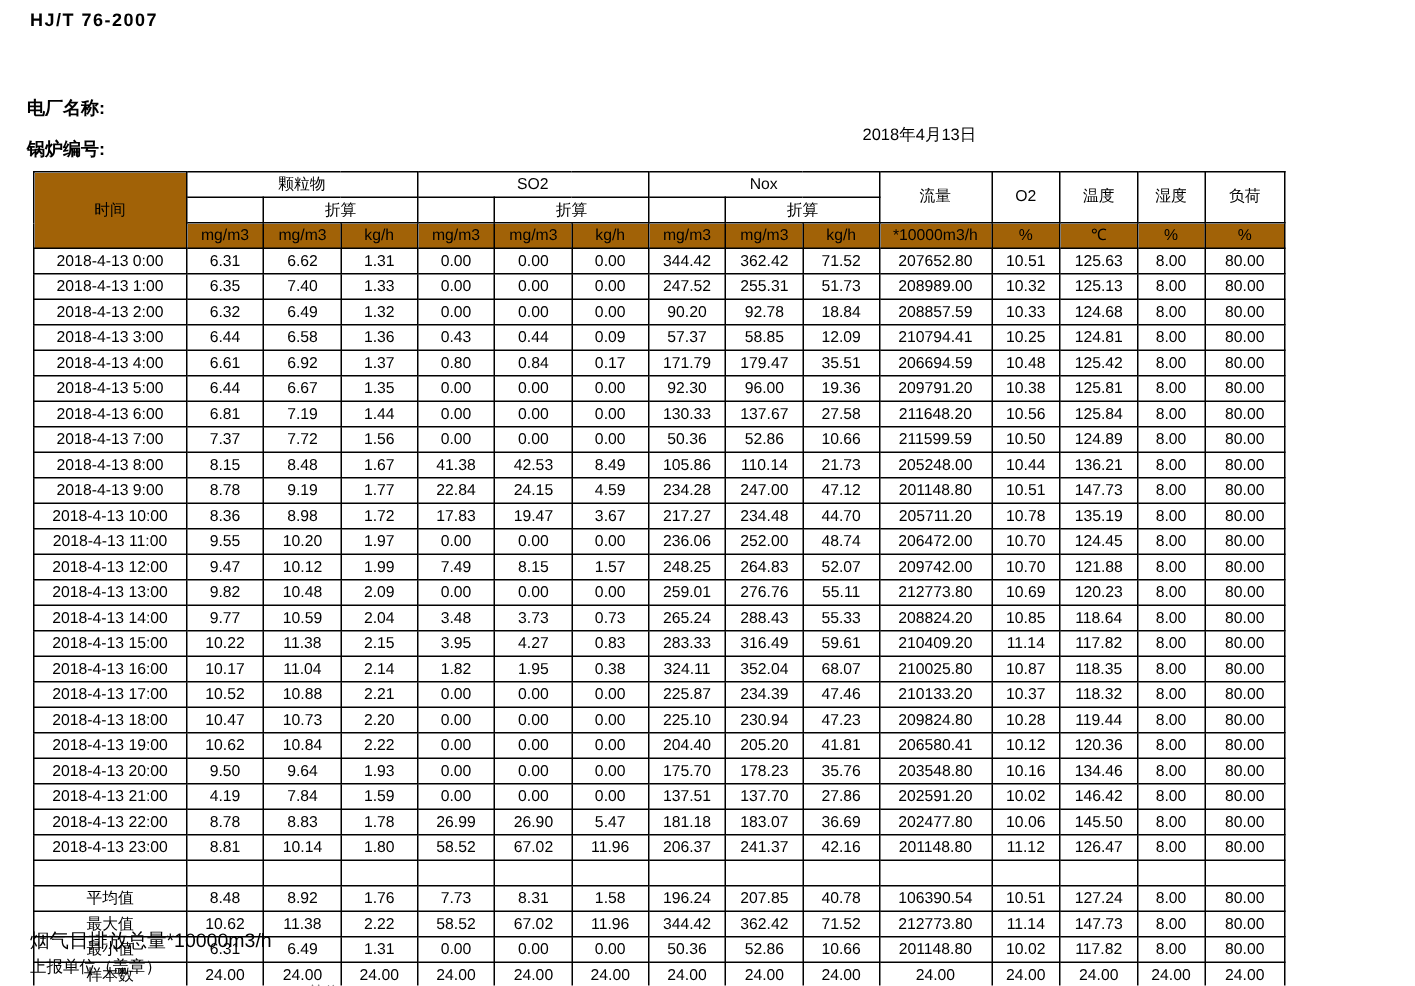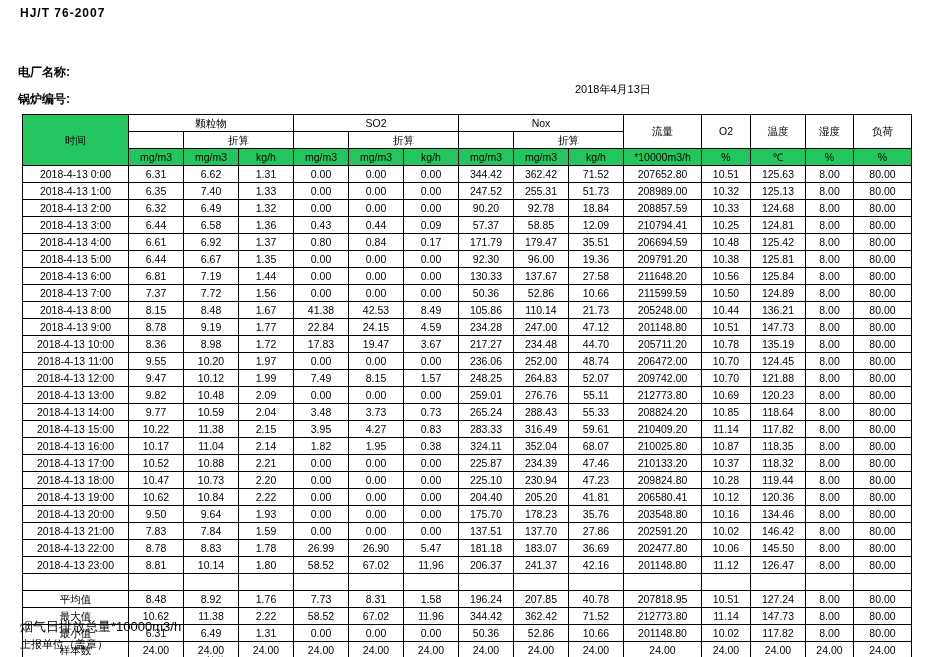--- a/index.html
+++ b/index.html
@@ -4,21 +4,21 @@
 <style>
   html,body{margin:0;padding:0;}
   body{
     width:943px;height:657px;
     background:#ffffff;
     font-family:"Liberation Sans", sans-serif;
     font-size:11px;
     color:#000000;
     overflow:hidden;
   }
-  .page{position:relative;width:943px;height:657px;}
+  .page{position:relative;width:857px;height:657px;}
   .std-code{position:absolute;left:20px;top:6px;font-size:12px;font-weight:bold;letter-spacing:1px;}
   .doc-title{position:absolute;left:0;top:30px;width:943px;text-align:center;font-size:15px;font-weight:bold;letter-spacing:1px;}
   .field-plant{position:absolute;left:18px;top:64px;font-size:12px;font-weight:bold;}
   .field-boiler{position:absolute;left:18px;top:91px;font-size:12px;font-weight:bold;}
   .field-date{position:absolute;left:575px;top:82px;font-size:11px;}
   table.main{
     position:absolute;left:22px;top:114px;
     border-collapse:collapse;
     table-layout:fixed;
   }
@@ -26,21 +26,21 @@
     border:1px solid #000000;
     height:16px;
     line-height:15px;
     text-align:center;
     font-size:10.5px;
     padding:0;
     overflow:hidden;
     white-space:nowrap;
   }
   td.grp{background:#ffffff;}
-  td.hdr-green{background:#22c55e;}
+  td.hdr-green{background:#a16207;}
   td.blank-row{height:13px;border-left:1px solid #000;border-right:1px solid #000;border-top:1px solid #000;border-bottom:1px solid #000;}
   .rowlabel{text-align:center;}
   .num{text-align:center;}
   .footer1{position:absolute;left:20px;top:618px;font-size:13px;}
   .footer2{position:absolute;left:20px;top:637px;font-size:11px;}
   .footer1b{position:absolute;left:205px;top:654px;font-size:11px;}
 </style>
 </head>
 <body>
 
@@ -461,21 +461,21 @@
           <td class="num">178.23</td>
           <td class="num">35.76</td>
           <td class="num">203548.80</td>
           <td class="num">10.16</td>
           <td class="num">134.46</td>
           <td class="num">8.00</td>
           <td class="num">80.00</td>
         </tr>
       <tr>
           <td class="rowlabel">2018-4-13 21:00</td>
-          <td class="num">7.83</td>
+          <td class="num">4.19</td>
           <td class="num">7.84</td>
           <td class="num">1.59</td>
           <td class="num">0.00</td>
           <td class="num">0.00</td>
           <td class="num">0.00</td>
           <td class="num">137.51</td>
           <td class="num">137.70</td>
           <td class="num">27.86</td>
           <td class="num">202591.20</td>
           <td class="num">10.02</td>
@@ -540,21 +540,21 @@
           <td class="rowlabel">平均值</td>
           <td class="num">8.48</td>
           <td class="num">8.92</td>
           <td class="num">1.76</td>
           <td class="num">7.73</td>
           <td class="num">8.31</td>
           <td class="num">1.58</td>
           <td class="num">196.24</td>
           <td class="num">207.85</td>
           <td class="num">40.78</td>
-          <td class="num">207818.95</td>
+          <td class="num">106390.54</td>
           <td class="num">10.51</td>
           <td class="num">127.24</td>
           <td class="num">8.00</td>
           <td class="num">80.00</td>
         </tr>
       <tr>
           <td class="rowlabel">最大值</td>
           <td class="num">10.62</td>
           <td class="num">11.38</td>
           <td class="num">2.22</td>

